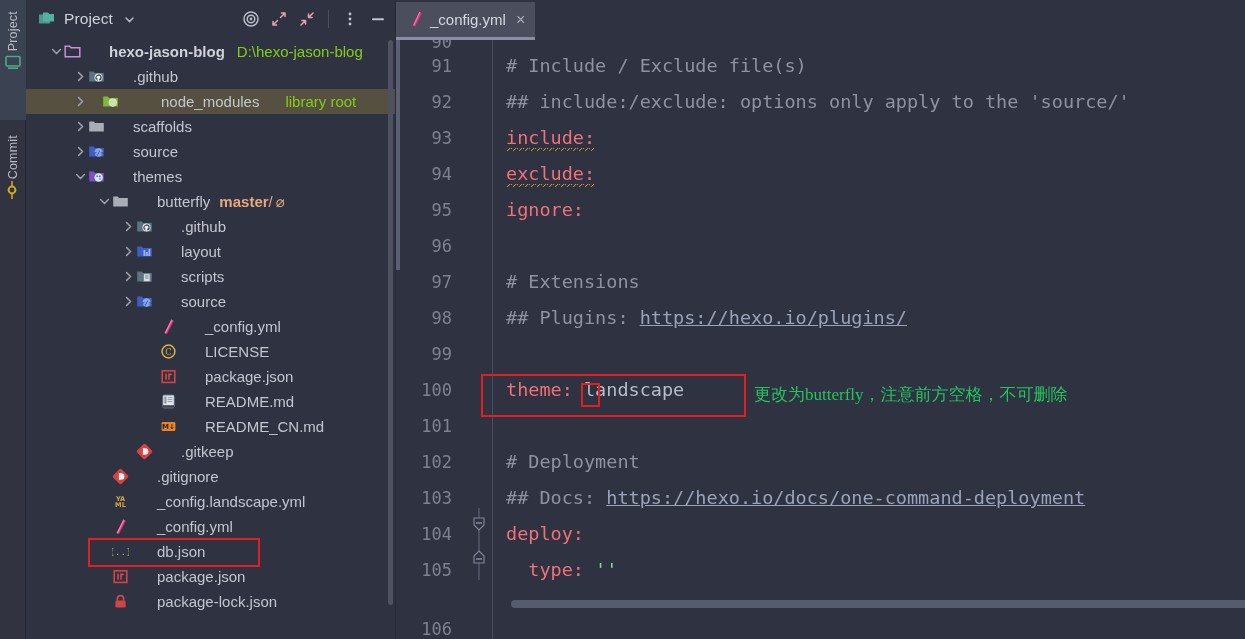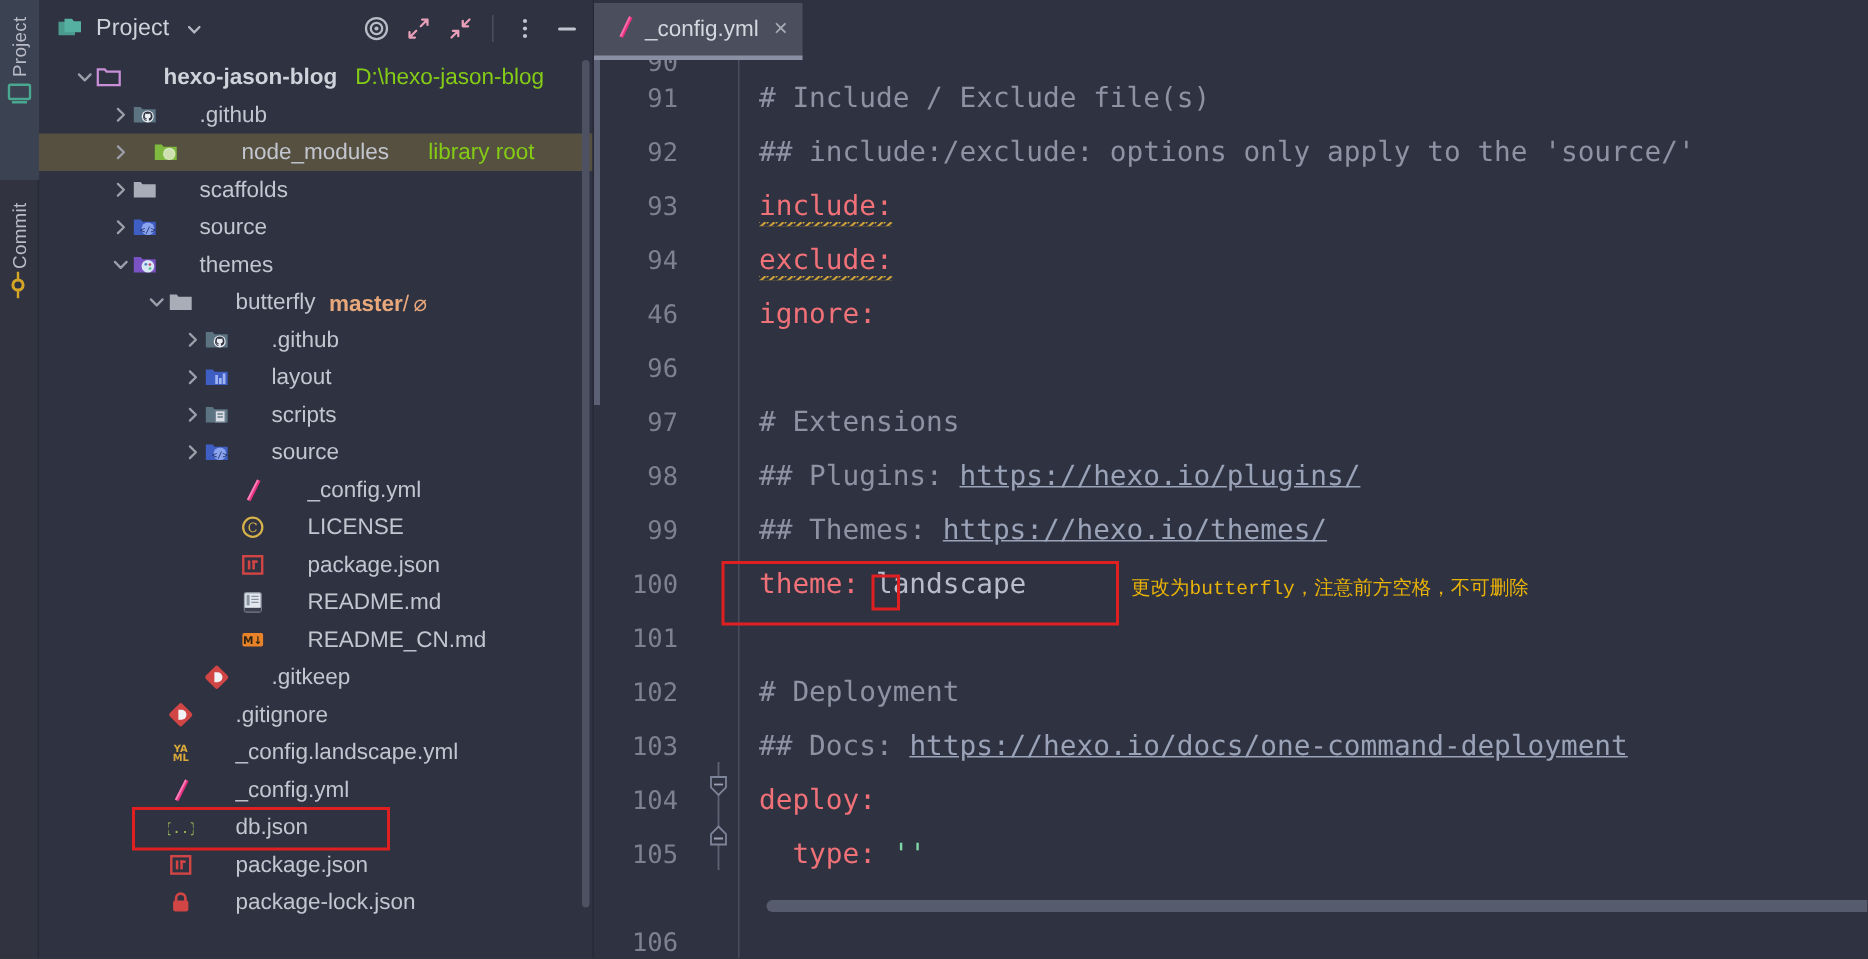--- a/index.html
+++ b/index.html
@@ -197,23 +197,23 @@
   .squiggle {
     position: relative;
   }
   .hscroll {
     position: absolute; left: 115px; bottom: 31px;
     height: 8px; width: 1100px;
     background: #565b6e; border-radius: 4px;
   }
   .anno-text {
     position: absolute;
-    color: #eab308;
-    font-size: 13px;
-    font-family: Liberation Mono, monospace;
+    color: #22c55e;
+    font-size: 17px;
+    font-family: Liberation Serif, serif;
     white-space: nowrap;
   }
 </style>
 </head>
 <body>
 
 <div class="app">
 
   <div class="toolstrip">
     <div class="tool-btn active" style="height:120px;">
@@ -605,25 +605,25 @@
     </div>
 
     <div class="code-area">
       <div class="gutter-divider"></div>
       <div class="mod-stripe" style="top:0px; height:230px;"></div>
       <div id="code" class="code-scroll">
           <div class="code-line"><span class="lineno">91</span><span class="foldcol"></span><span class="codetext"><span class="c-comment"># Include / Exclude file(s)</span></span></div>
           <div class="code-line"><span class="lineno">92</span><span class="foldcol"></span><span class="codetext"><span class="c-comment">## include:/exclude: options only apply to the 'source/'</span></span></div>
           <div class="code-line"><span class="lineno">93</span><span class="foldcol"></span><span class="codetext"><span class="c-key squiggle" style="background-image: repeating-linear-gradient(135deg, rgb(216, 169, 58) 0px, rgb(216, 169, 58) 1.2px, transparent 1.2px, transparent 3px); background-size: 6px 3px; background-repeat: repeat-x; background-position: right bottom; padding-bottom: 3px;">include:</span></span></div>
           <div class="code-line"><span class="lineno">94</span><span class="foldcol"></span><span class="codetext"><span class="c-key squiggle" style="background-image: repeating-linear-gradient(135deg, rgb(216, 169, 58) 0px, rgb(216, 169, 58) 1.2px, transparent 1.2px, transparent 3px); background-size: 6px 3px; background-repeat: repeat-x; background-position: right bottom; padding-bottom: 3px;">exclude:</span></span></div>
-          <div class="code-line"><span class="lineno">46</span><span class="foldcol"></span><span class="codetext"><span class="c-key">ignore:</span></span></div>
+          <div class="code-line"><span class="lineno">95</span><span class="foldcol"></span><span class="codetext"><span class="c-key">ignore:</span></span></div>
           <div class="code-line"><span class="lineno">96</span><span class="foldcol"></span><span class="codetext"></span></div>
           <div class="code-line"><span class="lineno">97</span><span class="foldcol"></span><span class="codetext"><span class="c-comment"># Extensions</span></span></div>
           <div class="code-line"><span class="lineno">98</span><span class="foldcol"></span><span class="codetext"><span class="c-comment">## Plugins: </span><span class="c-link">https://hexo.io/plugins/</span></span></div>
-          <div class="code-line"><span class="lineno">99</span><span class="foldcol"></span><span class="codetext"><span class="c-comment">## Themes: </span><span class="c-link">https://hexo.io/themes/</span></span></div>
+          <div class="code-line"><span class="lineno">99</span><span class="foldcol"></span></div>
           <div class="code-line"><span class="lineno">100</span><span class="foldcol"></span><span class="codetext"><span class="c-key">theme:</span><span class="c-value"> landscape</span></span></div>
           <div class="code-line"><span class="lineno">101</span><span class="foldcol"></span><span class="codetext"></span></div>
           <div class="code-line"><span class="lineno">102</span><span class="foldcol"></span><span class="codetext"><span class="c-comment"># Deployment</span></span></div>
           <div class="code-line"><span class="lineno">103</span><span class="foldcol"></span><span class="codetext"><span class="c-comment">## Docs: </span><span class="c-link">https://hexo.io/docs/one-command-deployment</span></span></div>
           <div class="code-line"><span class="lineno">104</span><span class="foldcol"><svg width="26" height="36" viewBox="0 0 26 36" style="position:absolute;left:0;top:0;">
                 <line x1="13" y1="0" x2="13" y2="36" stroke="#5d6274" stroke-width="1.2"></line>
                 <path d="M8 10h10v7l-5 5-5-5z" fill="#2f3240" stroke="#7e8498" stroke-width="1.2"></path>
                 <line x1="10" y1="15" x2="16" y2="15" stroke="#9ba1b3" stroke-width="1.2"></line>
               </svg></span><span class="codetext"><span class="c-key">deploy:</span></span></div>
           <div class="code-line"><span class="lineno">105</span><span class="foldcol"><svg width="26" height="36" viewBox="0 0 26 36" style="position:absolute;left:0;top:0;">

